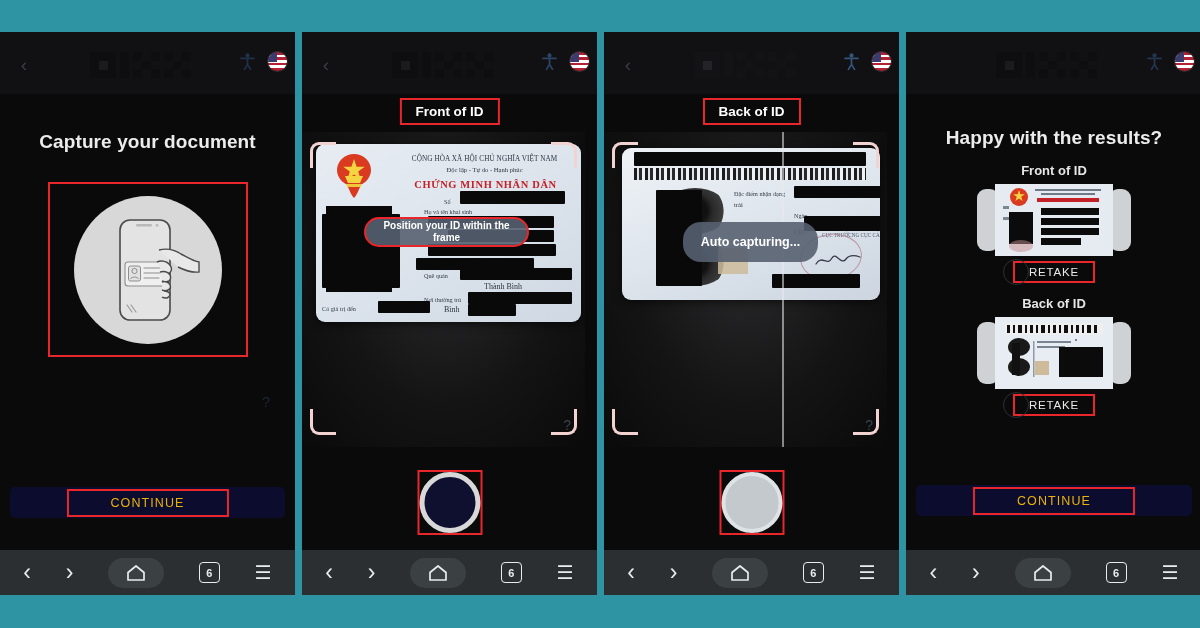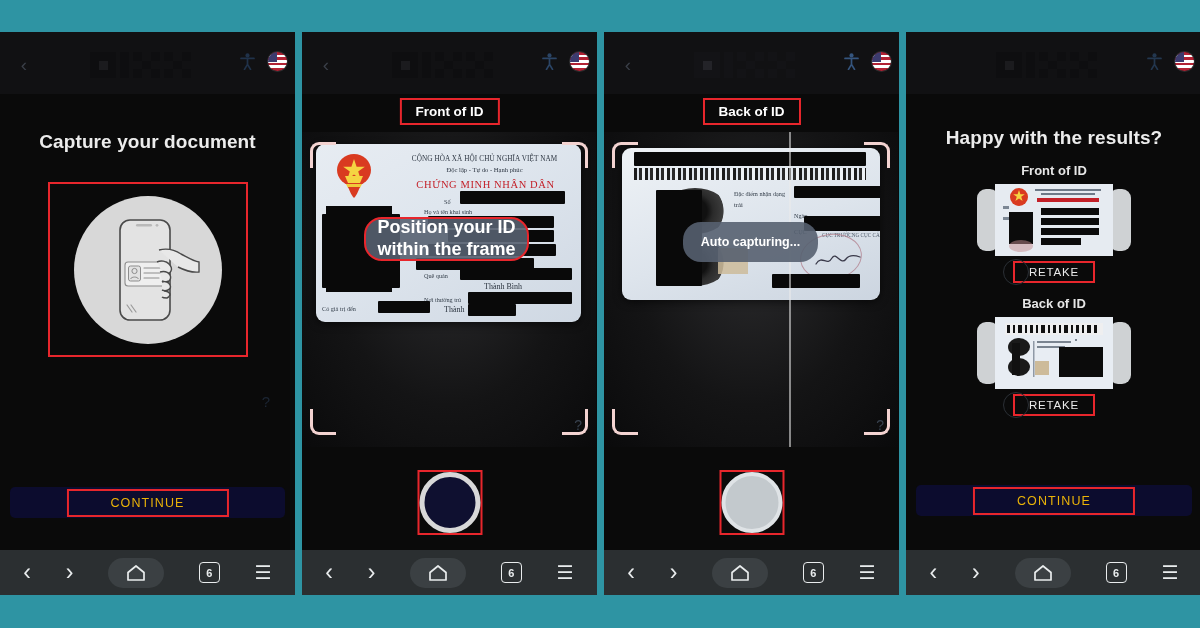--- a/index.html
+++ b/index.html
@@ -172,21 +172,21 @@
     transform: translateX(-50%);
     color: #fff;
     font-size: 13.5px;
     font-weight: bold;
     padding: 4px 14px;
     border: 2px solid #e8262c;
     white-space: nowrap;
   }
   .cam-view {
     position: absolute;
-    left: 0; right: 1px;
+    left: 0; right: 12px;
     top: 100px;
     height: 315px;
     background: #0d0d0e;
     overflow: hidden;
     padding-left: 15px;
   }
   .cam-noise {
     position: absolute; inset: 0;
     background:
       radial-gradient(ellipse at 50% 40%, #2a2a2c 0%, #141415 55%, #0a0a0b 100%);
@@ -222,21 +222,21 @@
   }
   .id-hdr2 {
     position: absolute; left: 78px; top: 22px; right: 6px;
     text-align: center;
     font-size: 6.6px; color: #2b3440;
     font-family: "Liberation Serif", serif;
   }
   .id-hdr3 {
     position: absolute; left: 78px; top: 35px; right: 4px;
     text-align: center;
-    font-size: 10.5px; color: #c32028; font-weight: normal;
+    font-size: 10.5px; color: #c32028; font-weight: bold;
     letter-spacing: .6px;
     font-family: "Liberation Serif", serif;
   }
   .id-lbl {
     position: absolute;
     font-size: 6.2px; color: #36404c;
     font-family: "Liberation Serif", serif;
     white-space: nowrap;
   }
   .id-val {
@@ -474,36 +474,36 @@
         <div class="redact" style="left:132px; top:86px; width:106px; height:12px;"></div>
         <div class="redact" style="left:112px; top:100px; width:128px; height:12px;"></div>
         <div class="redact" style="left:100px; top:114px; width:118px; height:12px;"></div>
 
         <div class="id-lbl" style="left:108px; top:128px;">Quê quán</div>
         <div class="redact" style="left:144px; top:124px; width:112px; height:12px;"></div>
         <div class="id-val" style="left:168px; top:138px;">Thành Bình</div>
 
         <div class="id-lbl" style="left:108px; top:152px;">Nơi thường trú</div>
         <div class="redact" style="left:152px; top:148px; width:104px; height:12px;"></div>
-        <div class="id-val" style="left:128px; top:161px;">Thành</div>
+        <div class="id-val" style="left:128px; top:161px;">Bình</div>
         <div class="redact" style="left:152px; top:160px; width:48px; height:12px;"></div>
 
         <div class="id-lbl" style="left:6px; top:161px;">Có giá trị đến</div>
         <div class="redact" style="left:62px; top:157px; width:52px; height:12px;"></div>
 
         <div class="id-photo"></div>
         <div class="redact" style="left:6px; top:70px; width:78px; height:74px;"></div>
       </div>
 
       <div class="corner c-tl"></div>
       <div class="corner c-tr"></div>
       <div class="corner c-bl"></div>
       <div class="corner c-br"></div>
 
-      <div class="tooltip-pill tip-ring" style="left:62px; top:85px; width:165px; height:44px; font-size:18px; padding:0 8px;">Position your ID within the frame</div>
+      <div class="tooltip-pill tip-ring" style="left:62px; top:85px; width:165px; height:30px; font-size:10px; padding:0 8px;">Position your ID within the frame</div>
 
       <div class="cam-help">?</div>
     </div>
 
     <div class="shutter-wrap">
       <div class="shutter-hl">
         <div class="shutter ring"></div>
       </div>
     </div>
 

